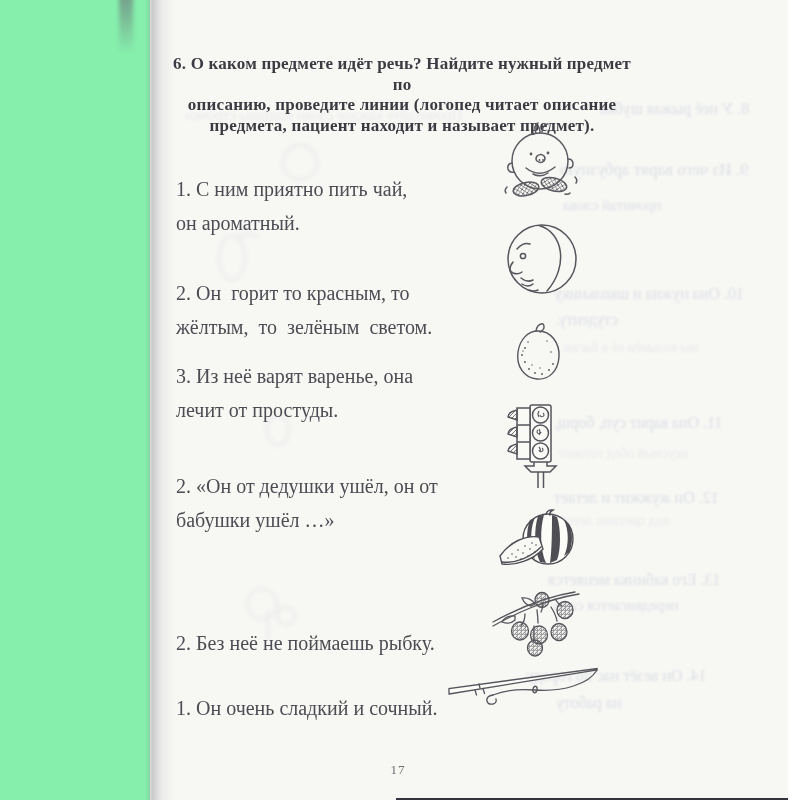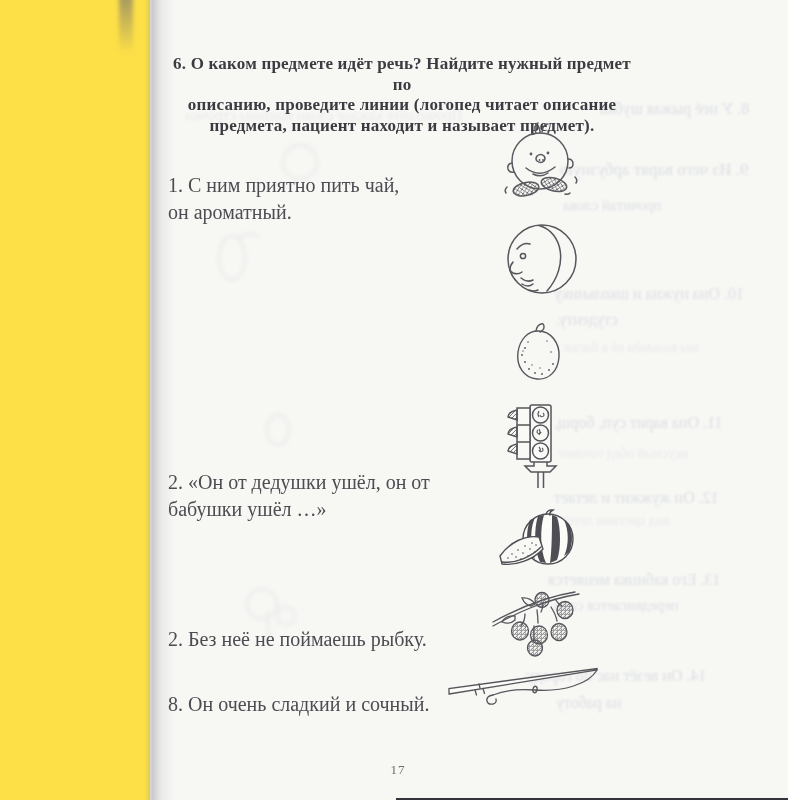--- a/index.html
+++ b/index.html
@@ -1,28 +1,28 @@
 <!DOCTYPE html>
 <html><head>
 <meta charset="utf-8">
 <style>
   html,body{margin:0;padding:0;background:#ffffff;}
-  .canvas{position:relative;width:788px;height:800px;overflow:hidden;background:#fde047;
+  .canvas{position:relative;width:788px;height:800px;overflow:hidden;background:#86efac;
           font-family:"Liberation Serif","DejaVu Serif",serif;}
   .pagebg{position:absolute;left:150px;top:0;width:650px;height:800px;background:#f7f7f4;}
   .edge{position:absolute;left:145px;top:0;width:30px;height:800px;
         background:linear-gradient(90deg,rgba(255,255,255,0) 0%,rgba(132,132,142,.38) 25%,rgba(168,168,176,.16) 55%,rgba(248,248,246,0) 100%);}
   .topsmudge{position:absolute;left:119px;top:-4px;width:14px;height:58px;
         background:linear-gradient(180deg,rgba(104,104,116,.6),rgba(104,104,116,0));filter:blur(2px);}
   .bottomline{position:absolute;left:396px;top:797.5px;width:404px;height:2.5px;background:#33333b;}
   .header{position:absolute;left:168px;top:54px;width:468px;text-align:center;
           font-weight:bold;font-size:17px;line-height:20.5px;color:#3b3b41;
           white-space:pre-wrap;letter-spacing:.2px;}
   .header .it{}
-  .item{position:absolute;left:168px;width:352px;font-size:20px;line-height:27px;
+  .item{position:absolute;left:176px;width:352px;font-size:20px;line-height:34px;
         color:#4c4c52;white-space:pre-wrap;}
   .p1{top:172px}.p2{top:276px}.p3{top:359px}.p4{top:469px}.p5{top:548px}.p6{top:626px}.p7{top:691px}
   .illus{position:absolute;}
   .illus svg{display:block;width:100%;height:100%;}
   .pagenum{position:absolute;left:378px;top:762px;width:40px;text-align:center;
            font-size:13px;color:#6e6e74;letter-spacing:1px;}
   .ghost-text{position:absolute;color:#8e9db6;opacity:.26;filter:blur(1.2px);
               transform:scaleX(-1);white-space:nowrap;font-family:"Liberation Serif",serif;}
   .ghost-faint{opacity:.13;}
   .ghost-img{position:absolute;left:0;top:0;width:800px;height:800px;opacity:.12;
@@ -64,24 +64,28 @@
       <circle cx="286" cy="616" r="9"></circle>
     </g>
   </svg>
 
   <div class="header"><span>6. О каком предмете идёт речь? Найдите нужный предмет по
 описанию, проведите линии </span><span class="it">(логопед читает описание
 предмета, пациент находит и называет предмет).</span></div>
 
   <div class="item p1">1. С ним приятно пить чай,
 он ароматный.</div>
+  <div class="item p2">2. Он  горит то красным, то
+жёлтым,  то  зелёным  светом.</div>
+  <div class="item p3">3. Из неё варят варенье, она
+лечит от простуды.</div>
   <div class="item p4">2. «Он от дедушки ушёл, он от
 бабушки ушёл …»</div>
   <div class="item p6">2. Без неё не поймаешь рыбку.</div>
-  <div class="item p7">8. Он очень сладкий и сочный.</div>
+  <div class="item p7">1. Он очень сладкий и сочный.</div>
 
   <div class="illus" style="left:495px;top:121px;width:92px;height:78px">
     <svg viewBox="0 0 92 78">
       <defs>
         <pattern id="xh" width="4.5" height="4.5" patternUnits="userSpaceOnUse">
           <path d="M0,4.5 L4.5,0 M0,0 L4.5,4.5" stroke="#5a5a60" stroke-width="0.8"></path>
         </pattern>
       </defs>
       <g fill="none" stroke="#5a5a60" stroke-width="1.5" stroke-linecap="round">
         <circle cx="45" cy="40" r="28"></circle>

